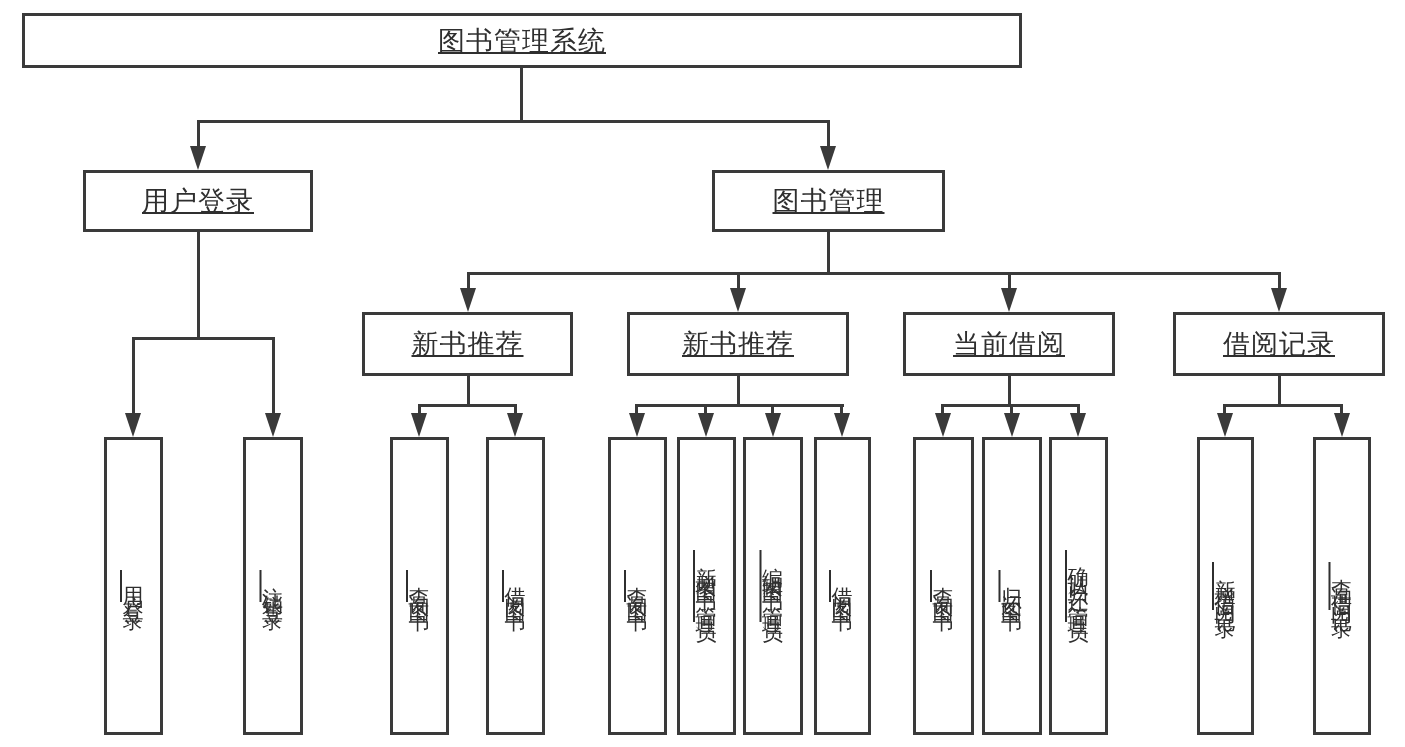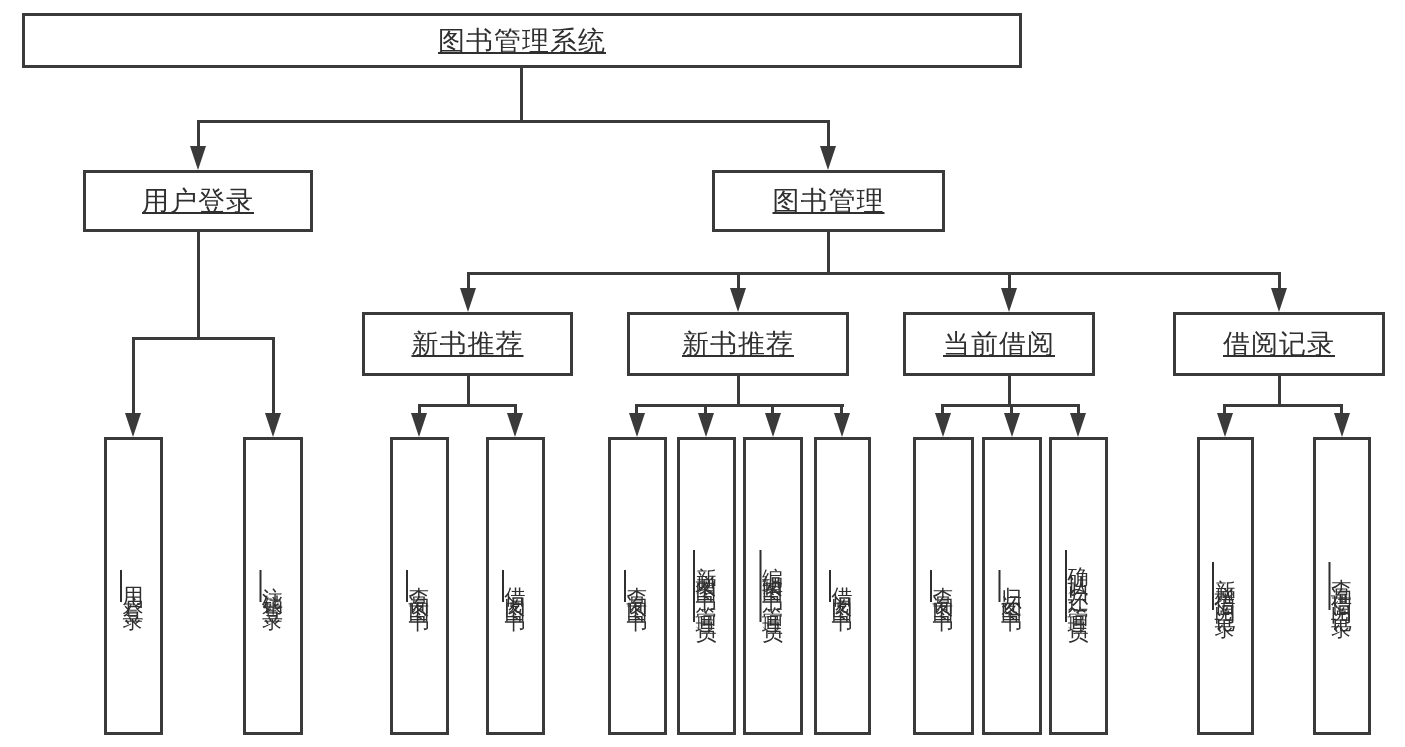--- a/index.html
+++ b/index.html
@@ -80,21 +80,21 @@
   <div class="arrow" style="left:460px;  top:288px;"></div>
   <div class="lv" style="left:737px;  top:272px; height:16px;"></div>
   <div class="arrow" style="left:730px;  top:288px;"></div>
   <div class="lv" style="left:1008px; top:272px; height:16px;"></div>
   <div class="arrow" style="left:1001px; top:288px;"></div>
   <div class="lv" style="left:1278px; top:272px; height:16px;"></div>
   <div class="arrow" style="left:1271px; top:288px;"></div>
 
   <div class="hbox" style="left:362px;  top:312px; width:211px; height:64px;">新书推荐</div>
   <div class="hbox" style="left:627px;  top:312px; width:222px; height:64px;">新书推荐</div>
-  <div class="hbox" style="left:903px;  top:312px; width:192px; height:64px;">当前借阅</div>
+  <div class="hbox" style="left:903px;  top:312px; width:212px; height:64px;">当前借阅</div>
   <div class="hbox" style="left:1173px; top:312px; width:212px; height:64px;">借阅记录</div>
 
   <div class="lv" style="left:467px; top:376px; height:28px;"></div>
   <div class="lh" style="left:418px; top:404px; width:99px;"></div>
   <div class="lv" style="left:418px; top:404px; height:9px;"></div>
   <div class="arrow" style="left:411px; top:413px;"></div>
   <div class="lv" style="left:514px; top:404px; height:9px;"></div>
   <div class="arrow" style="left:507px; top:413px;"></div>
 
   <div class="lv" style="left:737px; top:376px; height:28px;"></div>

